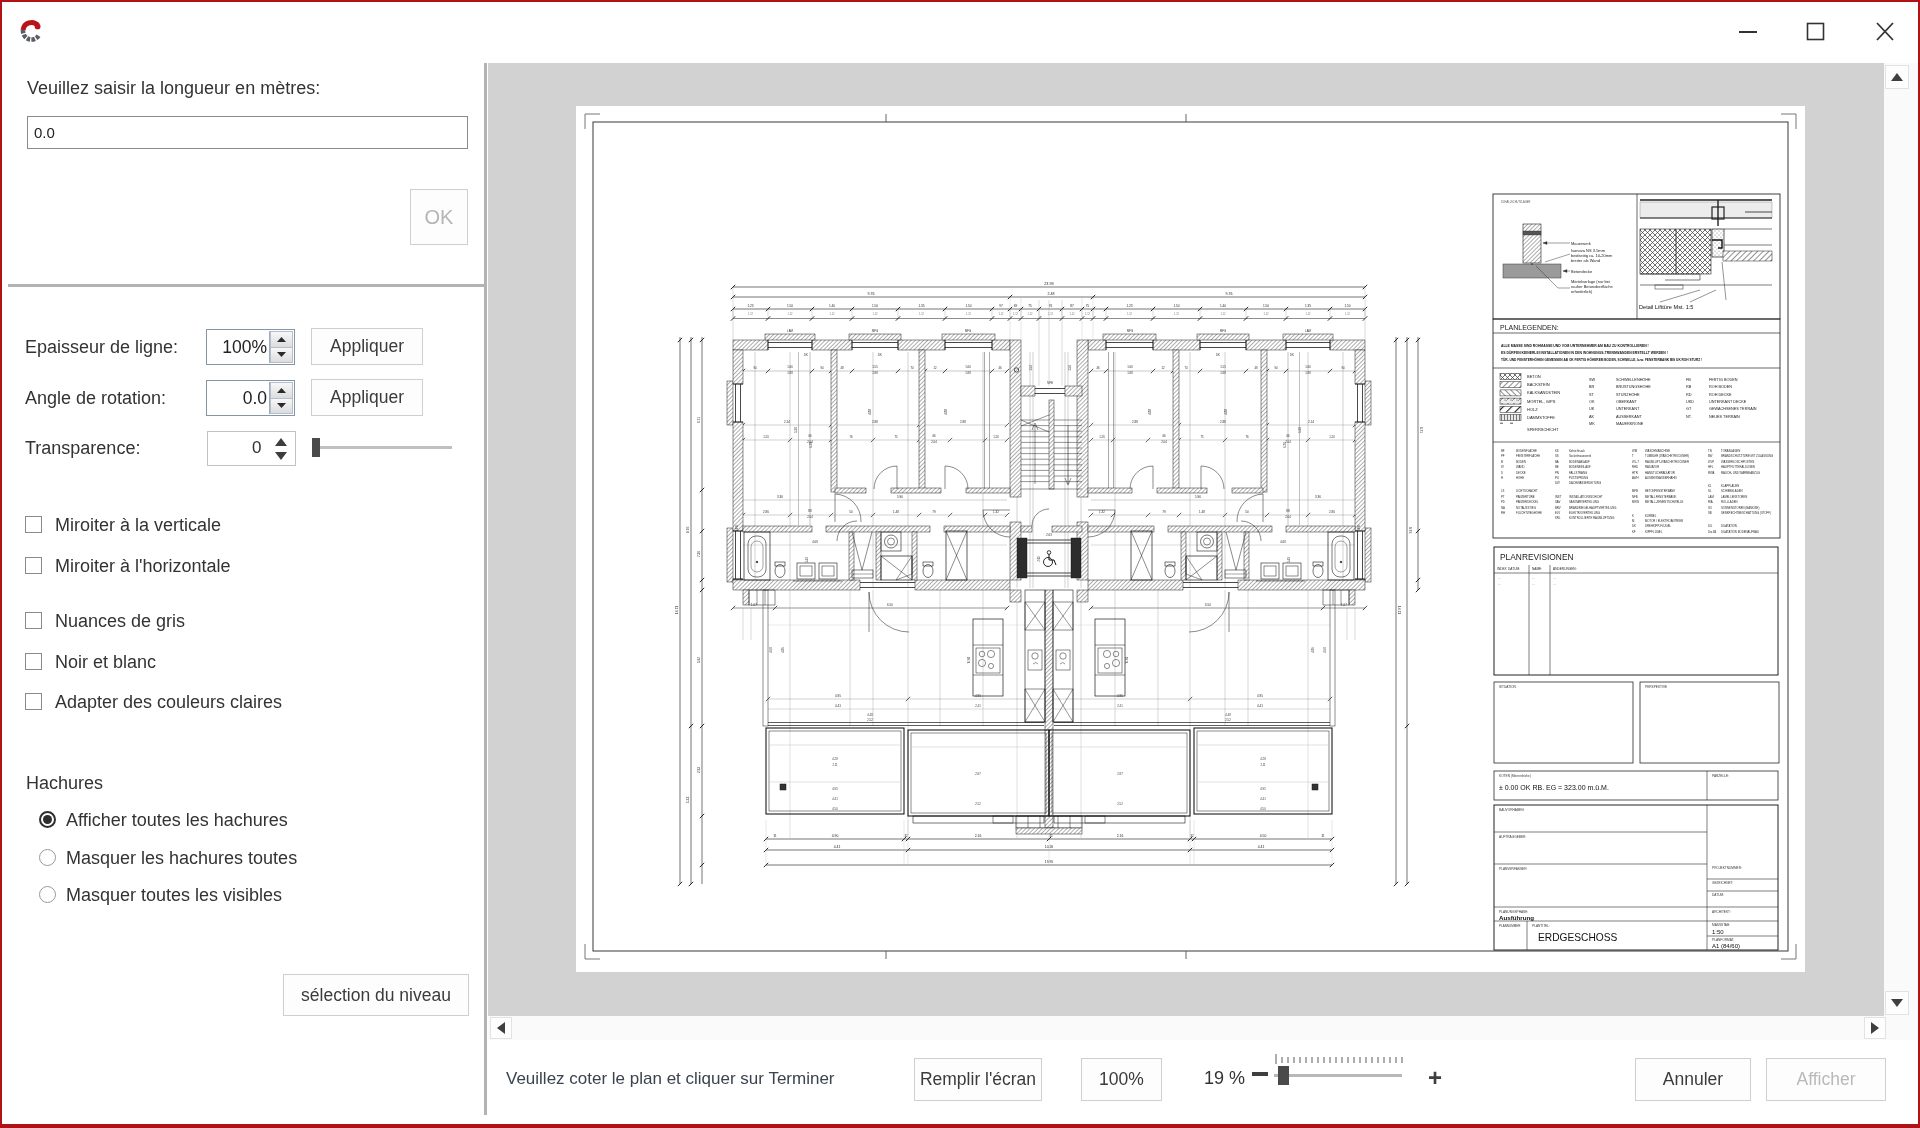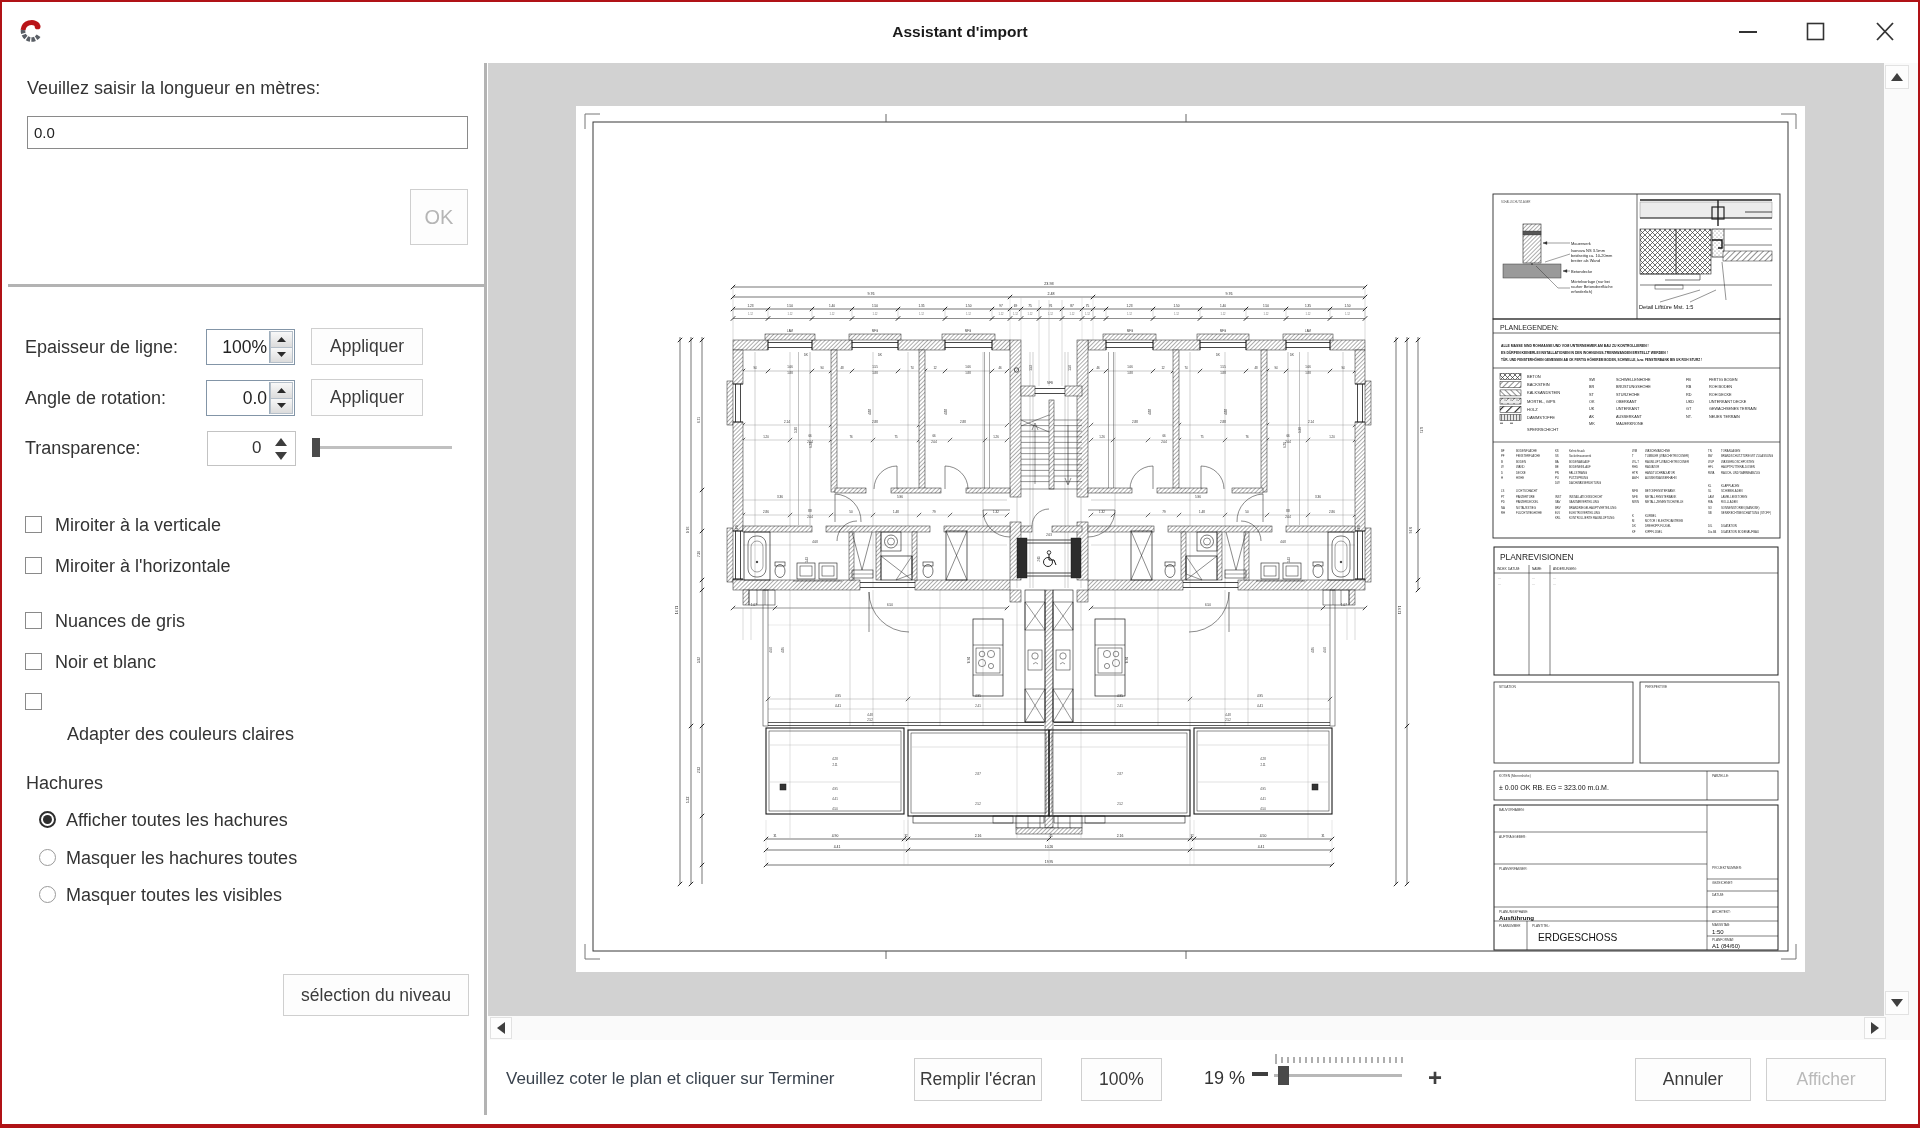--- a/index.html
+++ b/index.html
@@ -1135,21 +1135,20 @@
         <line x1="124" y1="5" x2="124" y2="11"></line>
       <line x1="130" y1="5" x2="130" y2="11"></line>
     </g>
     <rect x="2" y="22" width="128" height="3" fill="#b8b8b8"></rect>
     <rect x="6" y="14" width="11" height="19" fill="#4a4a4a"></rect>
   </svg>
   <div class="lbl" style="left:1428px;top:1064px;font-size:24px;font-weight:bold;color:#3f3f3f;">+</div>
   <div class="btn" style="left:1635px;top:1058px;width:116px;height:43px;">Annuler</div>
   <div class="btn dis" style="left:1766px;top:1058px;width:120px;height:43px;">Afficher</div>
   <div id="titlebar"></div>
-  <div id="title">Assistant d'import</div>
   <svg class="abs" style="left:20px;top:17px;" width="28" height="32" viewBox="0 0 28 32">
     <path d="M 17.8 8.3 A 8.5 8.5 0 0 0 3.06 12.96" stroke="#b91418" stroke-width="5" fill="none"></path>
     <circle cx="17.6" cy="9.4" r="2.9" fill="#b91418"></circle>
     <path d="M 3.06 12.96 A 8.5 8.5 0 0 0 18.63 18.63" stroke="#5a5f66" stroke-width="4.6" fill="none" stroke-dasharray="3.5 1.2"></path>
   </svg>
   <svg class="abs" style="left:1730px;top:16px;" width="180" height="32">
     <line x1="9" y1="16" x2="27" y2="16" stroke="#333" stroke-width="2"></line>
     <rect x="77.5" y="7.5" width="16" height="16" stroke="#333" stroke-width="1.6" fill="none"></rect>
     <line x1="147" y1="7" x2="163" y2="24" stroke="#333" stroke-width="1.8"></line>
     <line x1="163" y1="7" x2="147" y2="24" stroke="#333" stroke-width="1.8"></line>
@@ -1208,21 +1207,21 @@
 
   <div class="chk" style="left:25px;top:516px;"></div>
   <div class="lbl" style="left:55px;top:515px;">Miroiter à la verticale</div>
   <div class="chk" style="left:25px;top:557px;"></div>
   <div class="lbl" style="left:55px;top:556px;">Miroiter à l'horizontale</div>
   <div class="chk" style="left:25px;top:612px;"></div>
   <div class="lbl" style="left:55px;top:611px;">Nuances de gris</div>
   <div class="chk" style="left:25px;top:653px;"></div>
   <div class="lbl" style="left:55px;top:652px;">Noir et blanc</div>
   <div class="chk" style="left:25px;top:693px;"></div>
-  <div class="lbl" style="left:67px;top:692px;margin-top:32px;">Adapter des couleurs claires</div>
+  <div class="lbl" style="left:55px;top:692px;">Adapter des couleurs claires</div>
 
   <div class="lbl" style="left:26px;top:773px;">Hachures</div>
   <div class="rad" style="left:39px;top:811px;border:2px solid #2e2e2e;"></div>
   <div class="abs" style="left:43px;top:815px;width:9px;height:9px;border-radius:50%;background:#2e2e2e;"></div>
   <div class="lbl" style="left:66px;top:810px;">Afficher toutes les hachures</div>
   <div class="rad" style="left:39px;top:849px;border:1px solid #9a9a9a;"></div>
   <div class="lbl" style="left:66px;top:848px;">Masquer les hachures toutes</div>
   <div class="rad" style="left:39px;top:886px;border:1px solid #9a9a9a;"></div>
   <div class="lbl" style="left:66px;top:885px;">Masquer toutes les visibles</div>
 

